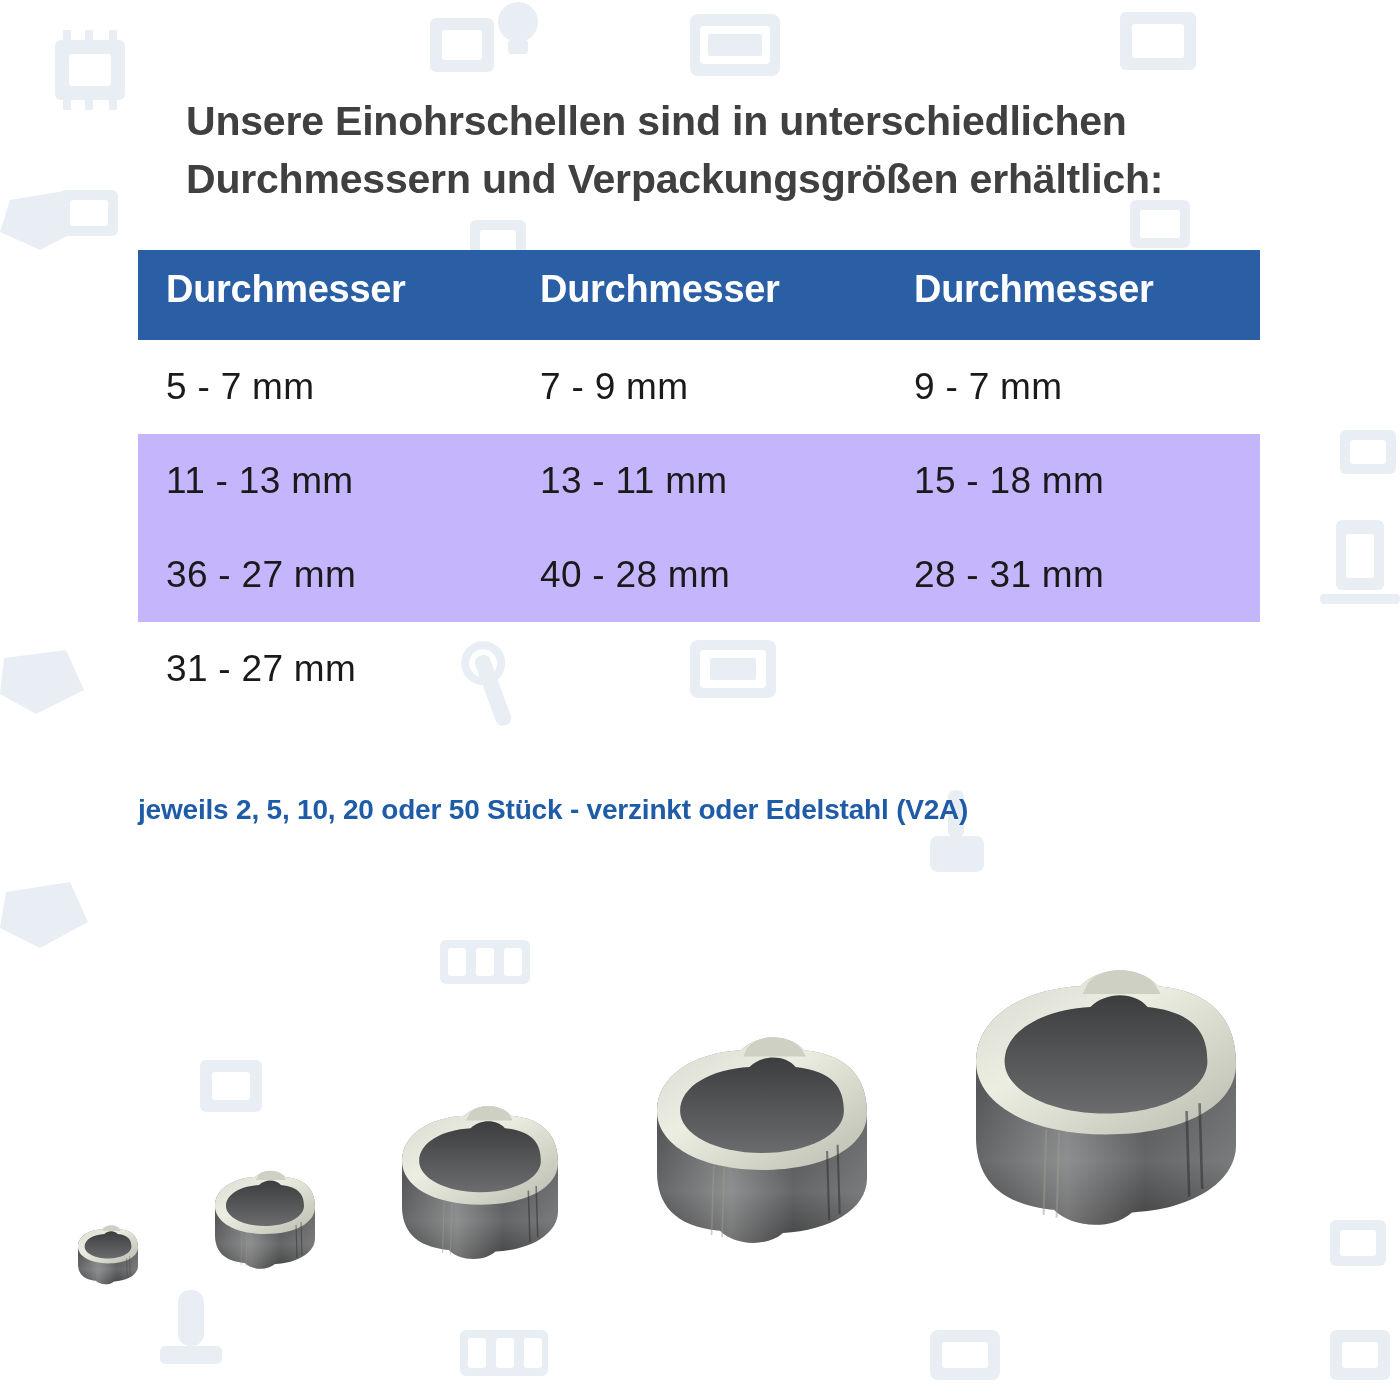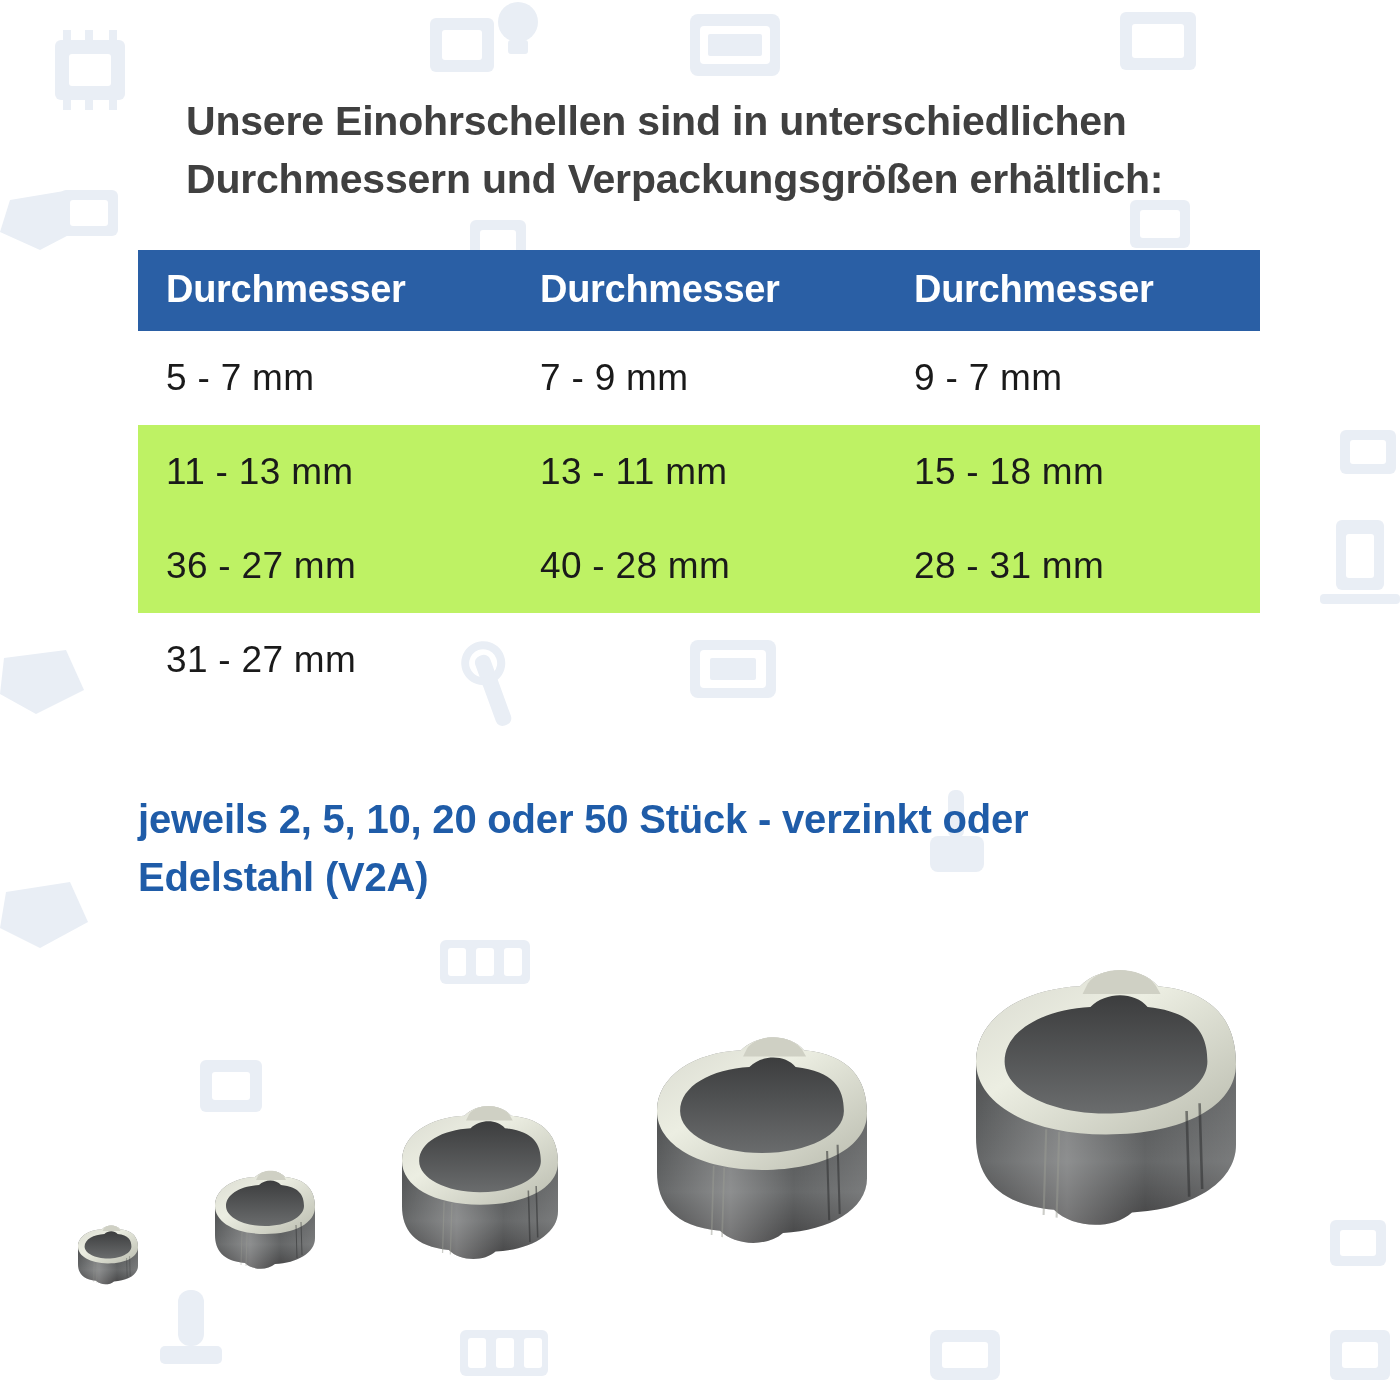--- a/index.html
+++ b/index.html
@@ -58,45 +58,45 @@
     width: 100%;
     border-collapse: collapse;
     table-layout: fixed;
   }
   .size-table thead th {
     background: #2a5fa5;
     color: #ffffff;
     font-size: 38px;
     font-weight: bold;
     text-align: left;
-    padding: 18px 0 20px 28px;
+    padding: 18px 0 29px 28px;
     letter-spacing: -0.3px;
   }
   .size-table tbody td {
     font-size: 37px;
     color: #1a1a1a;
     padding: 14px 0 14px 28px;
     height: 66px;
     letter-spacing: 0.3px;
   }
   .size-table tbody tr.alt td {
-    background: #bef264;
+    background: #c4b5fd;
     margin-left: 8px;
   }
   .size-table tbody td.empty {
     color: transparent;
   }
 
   .subline {
     position: absolute;
     left: 138px;
     top: 790px;
     width: 1000px;
     color: #1f5ca8;
-    font-size: 40px;
+    font-size: 28px;
     font-weight: bold;
     line-height: 1.45;
     letter-spacing: -0.2px;
   }
 
   
   .clamps {
     position: absolute;
     left: 0;
     top: 880px;

